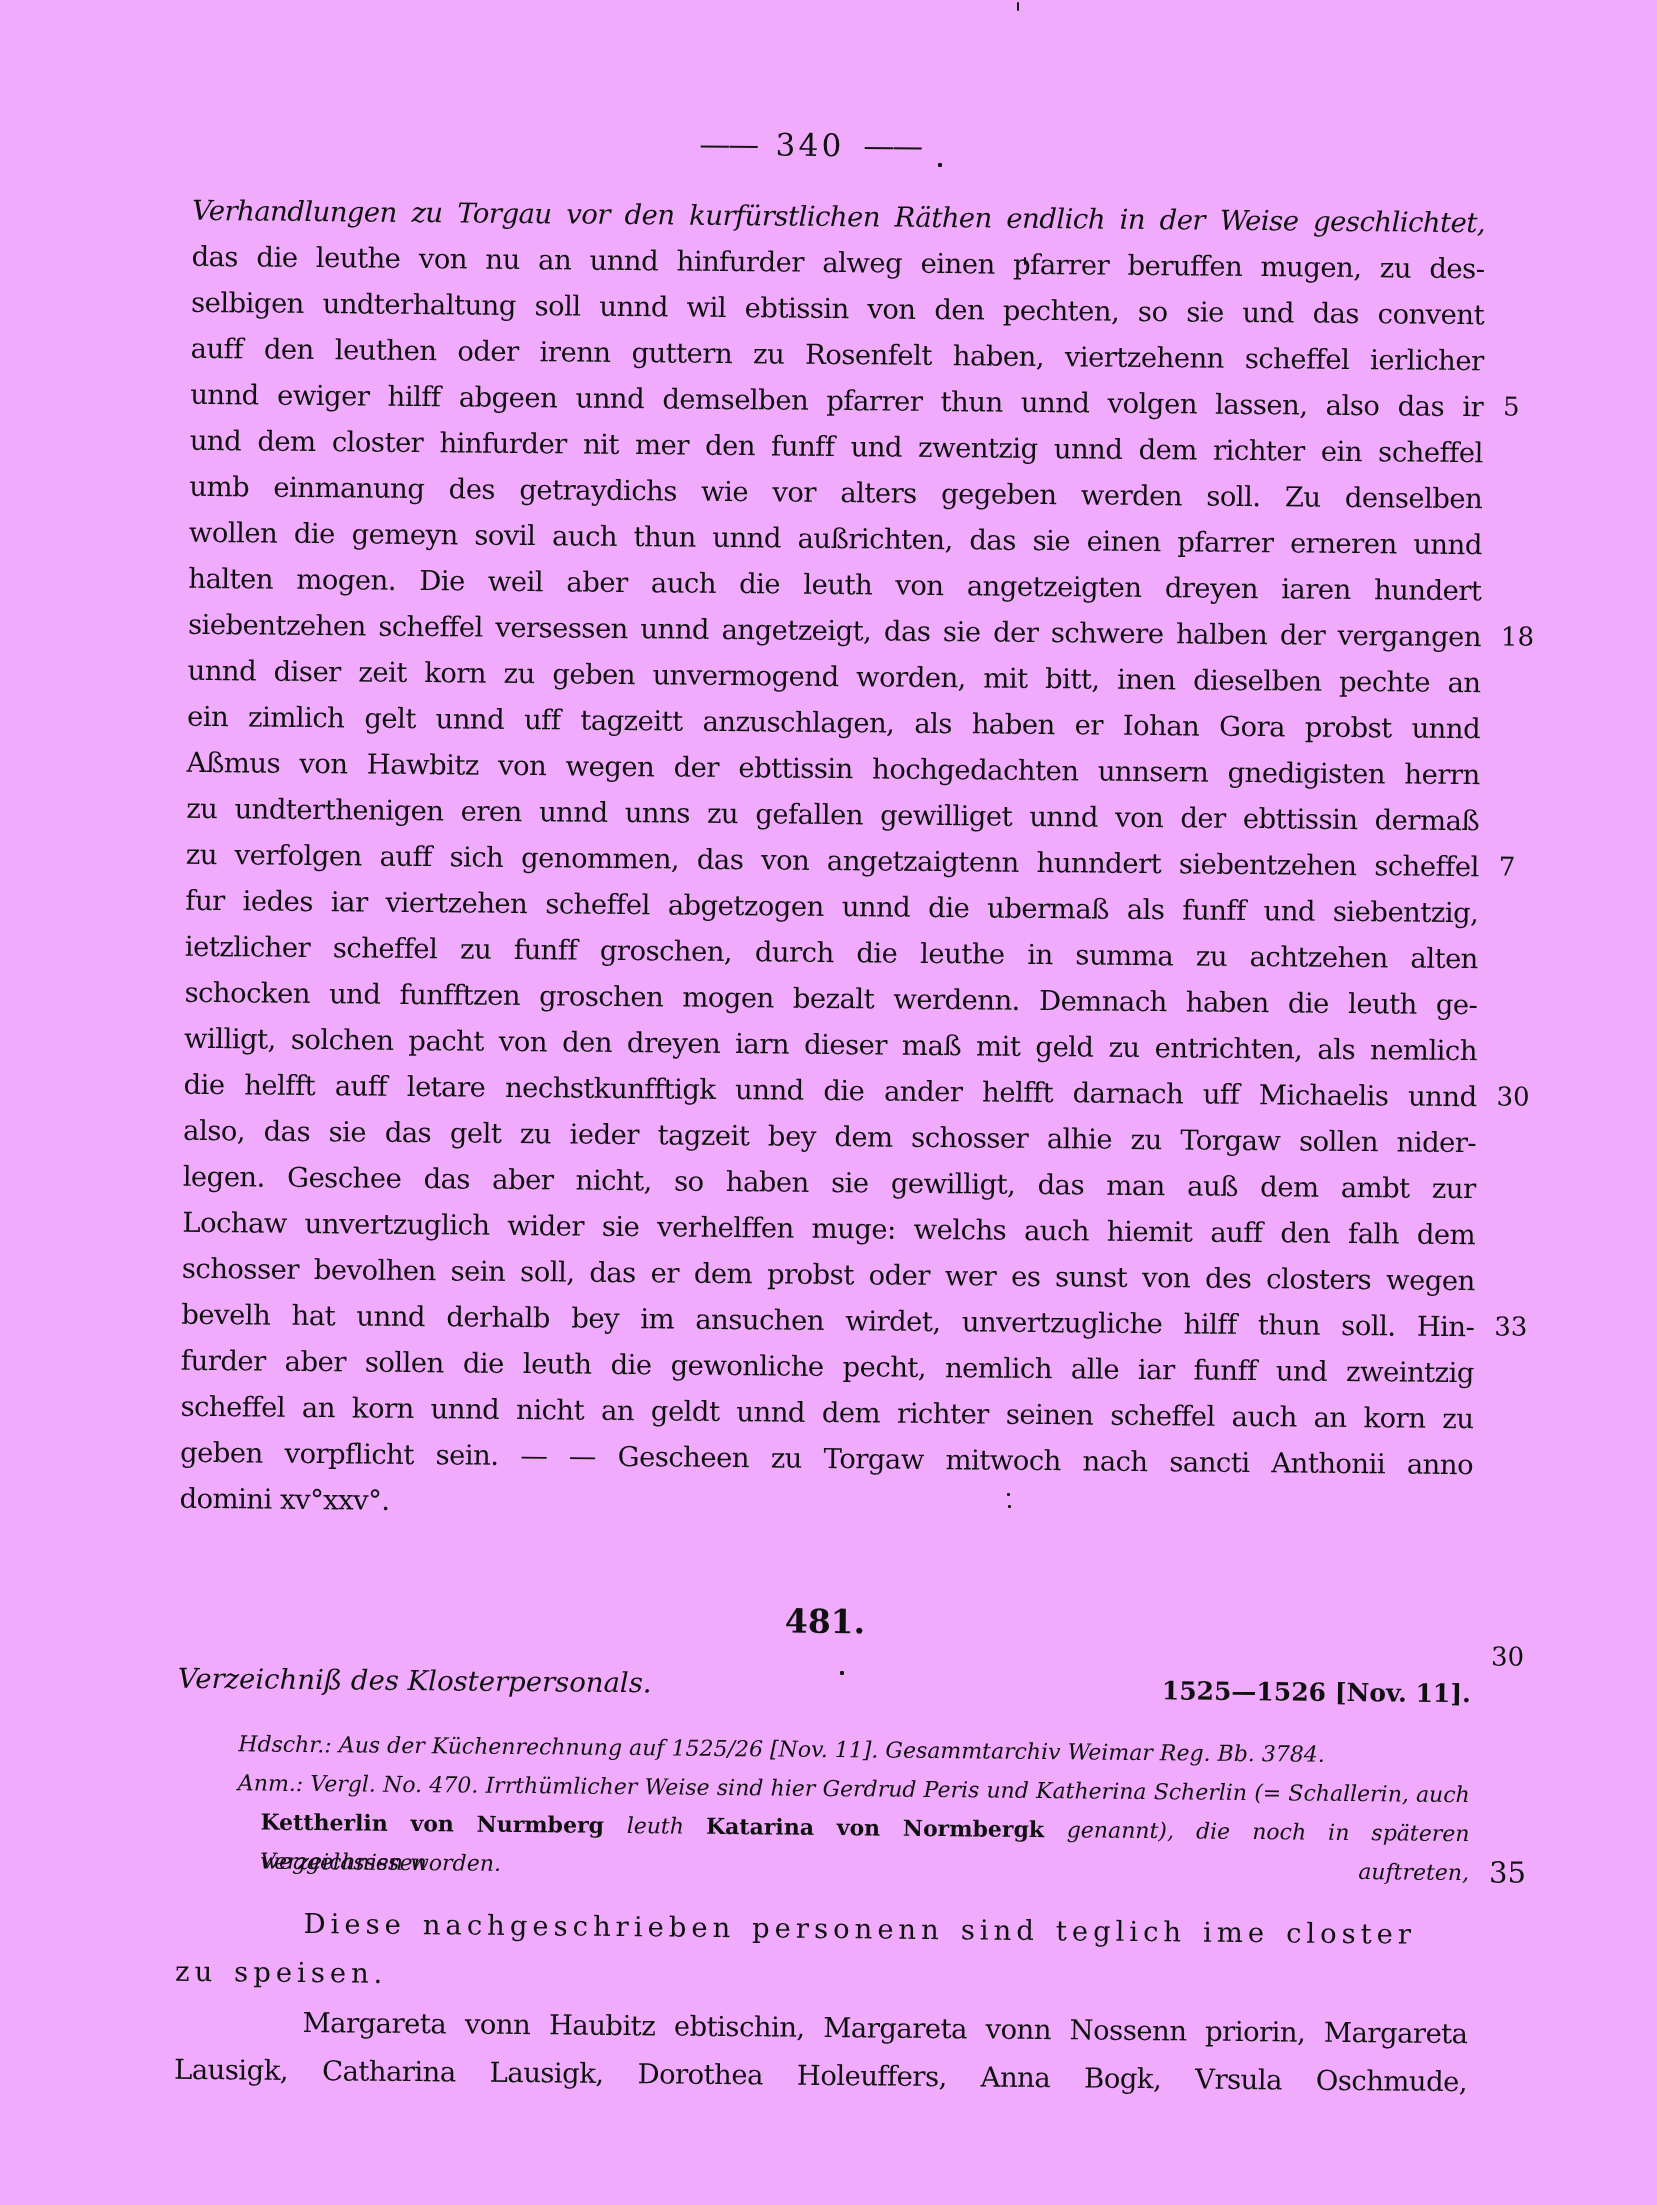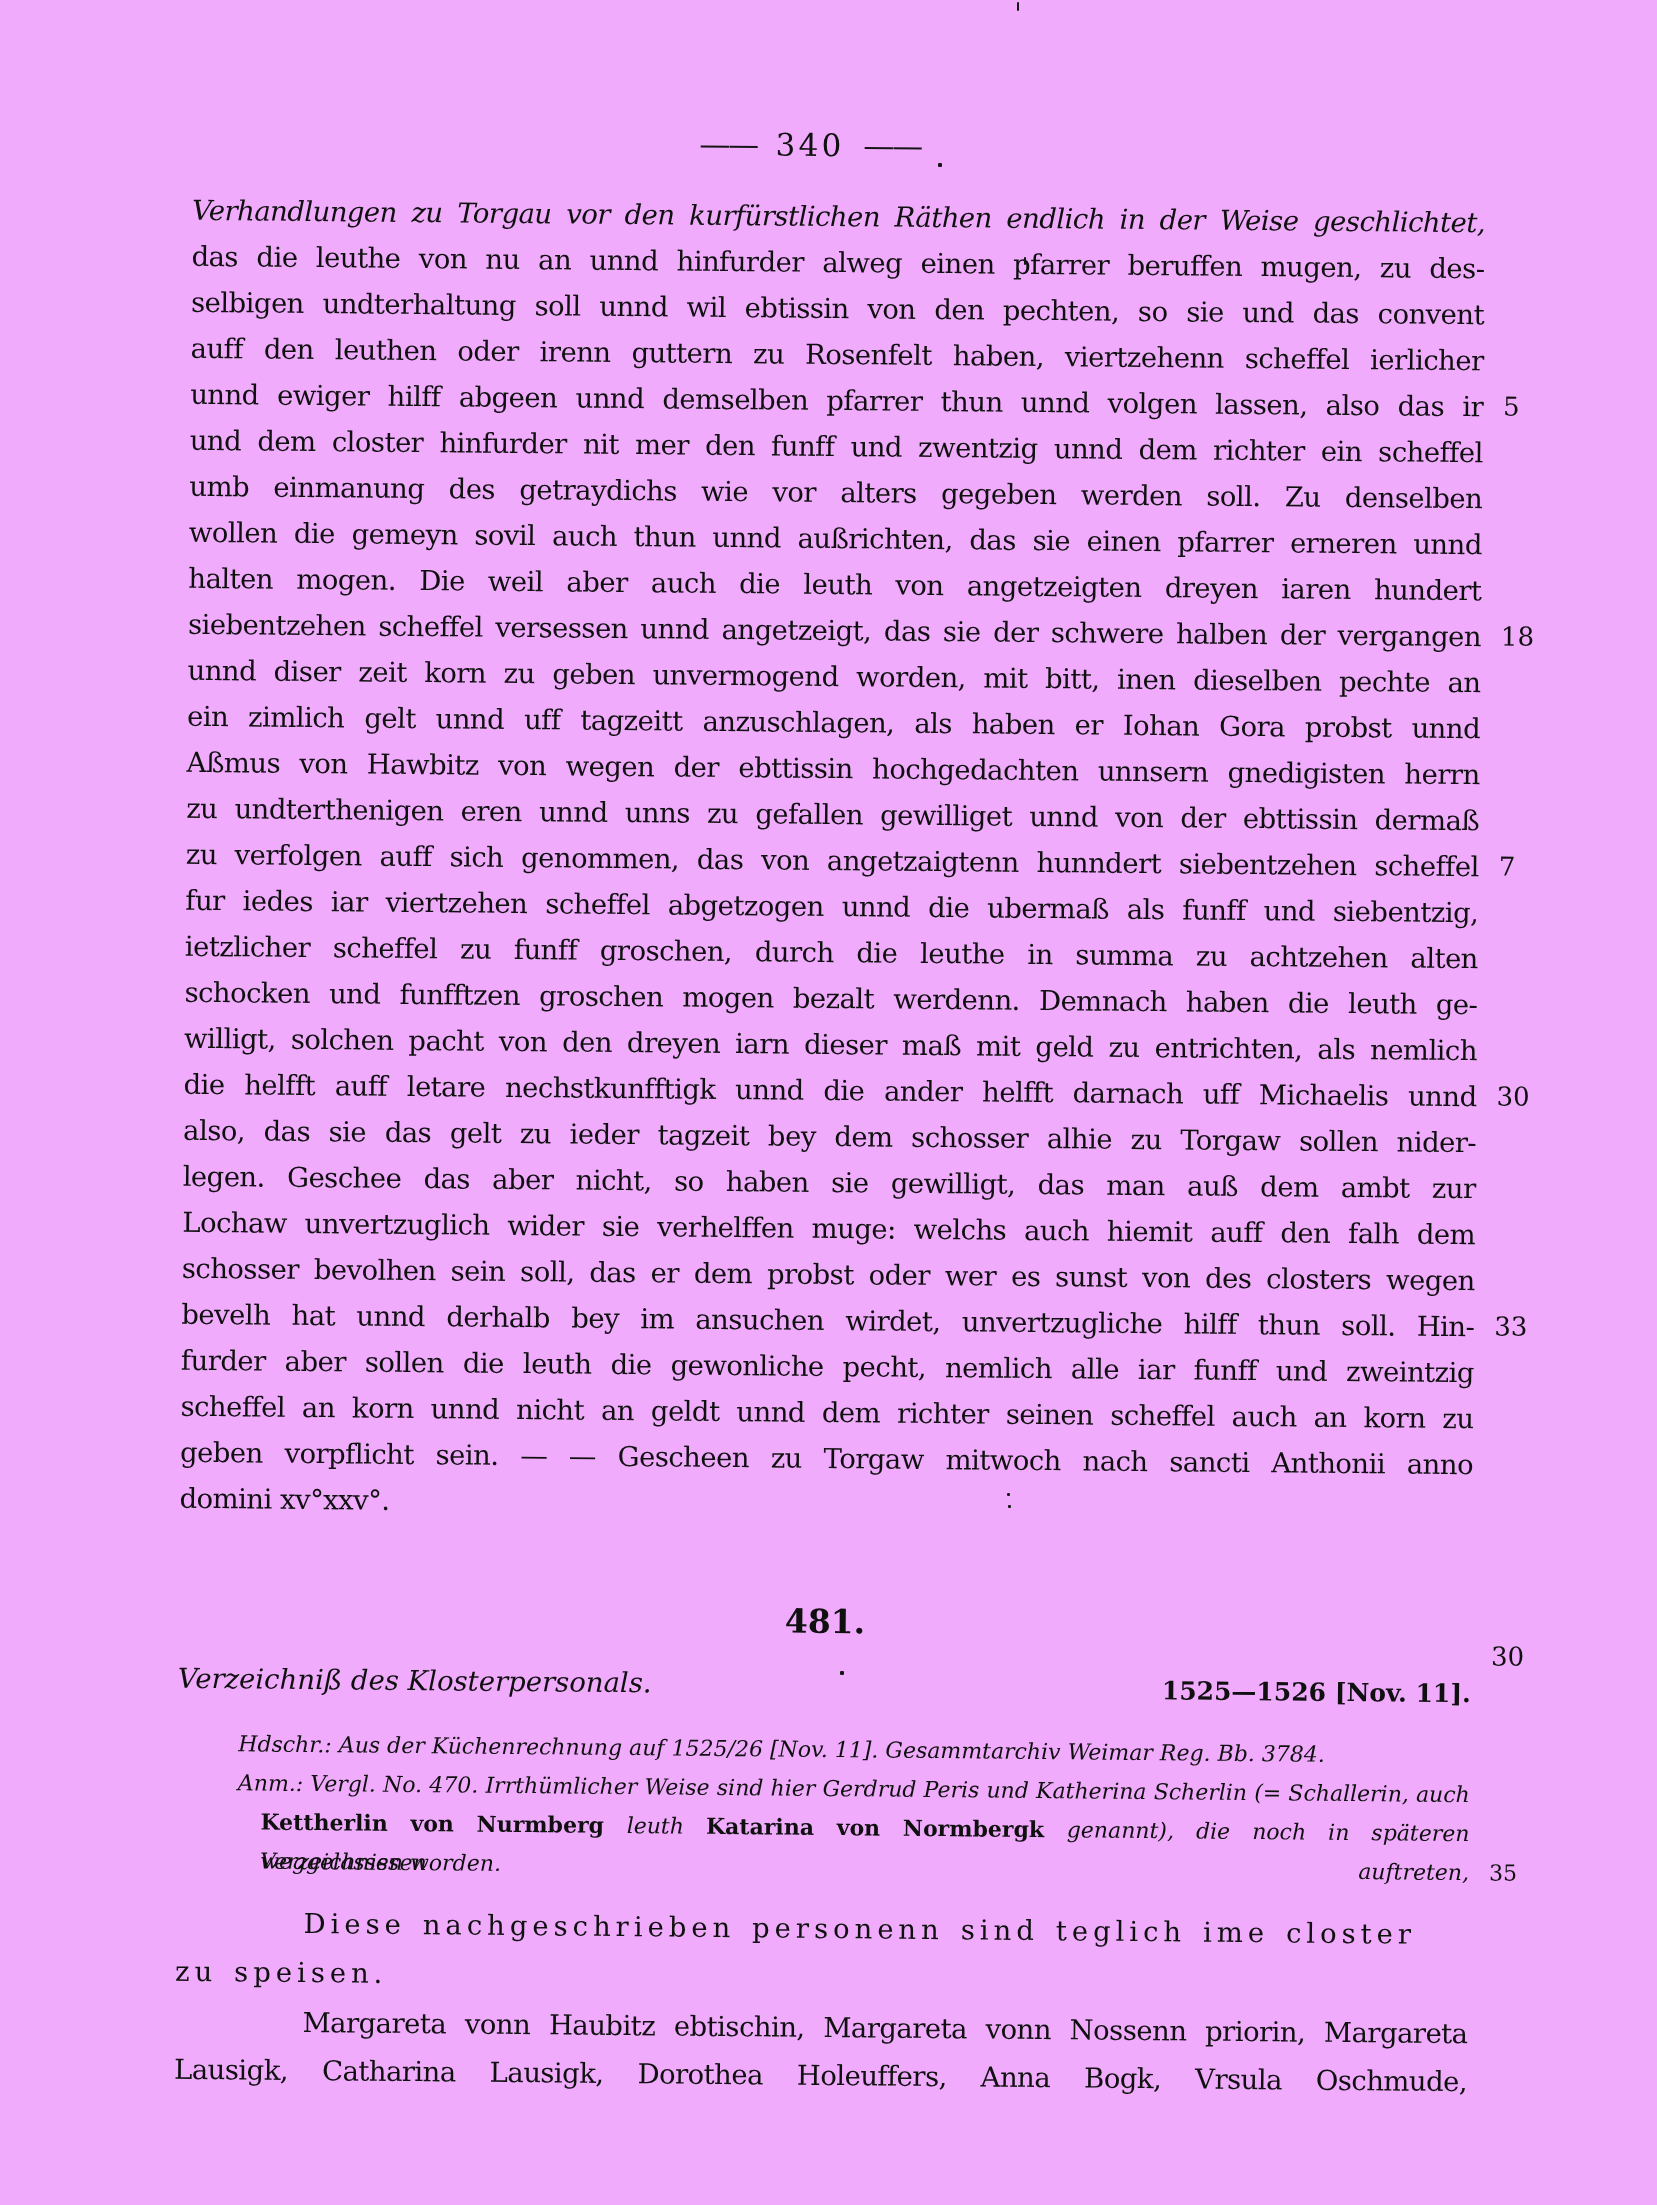--- a/index.html
+++ b/index.html
@@ -33,21 +33,21 @@
   .titlerow{position:absolute;top:1657px;left:194px;width:1293px;height:38px;}
   .rectitle{position:absolute;left:0;top:0;font-style:italic;font-size:27.5px;line-height:38px;}
   .recdate{position:absolute;right:0;top:4.4px;font-weight:bold;font-size:25px;line-height:38px;}
 
   
   .notes{position:absolute;top:1722px;left:255px;width:1232px;}
   .nline{position:relative;height:39px;line-height:39px;font-size:22px;
          text-align:justify;text-align-last:justify;}
   .nline.nj{text-align-last:left;}
   .nline.cont{padding-left:23px;}
-  .nline .lnum{font-size:22px;text-align:right;}
+  .nline .lnum{font-size:29px;text-align:right;}
   .it{font-style:italic;}
   .rom{font-style:normal;font-weight:bold;}
 
   
   .spacedp{top:1896px;}
   .sline{position:relative;height:49px;line-height:49px;font-size:27.5px;
          letter-spacing:0.18em;word-spacing:0.12em;}
   .sline.indent{text-indent:128px;}
 
   

